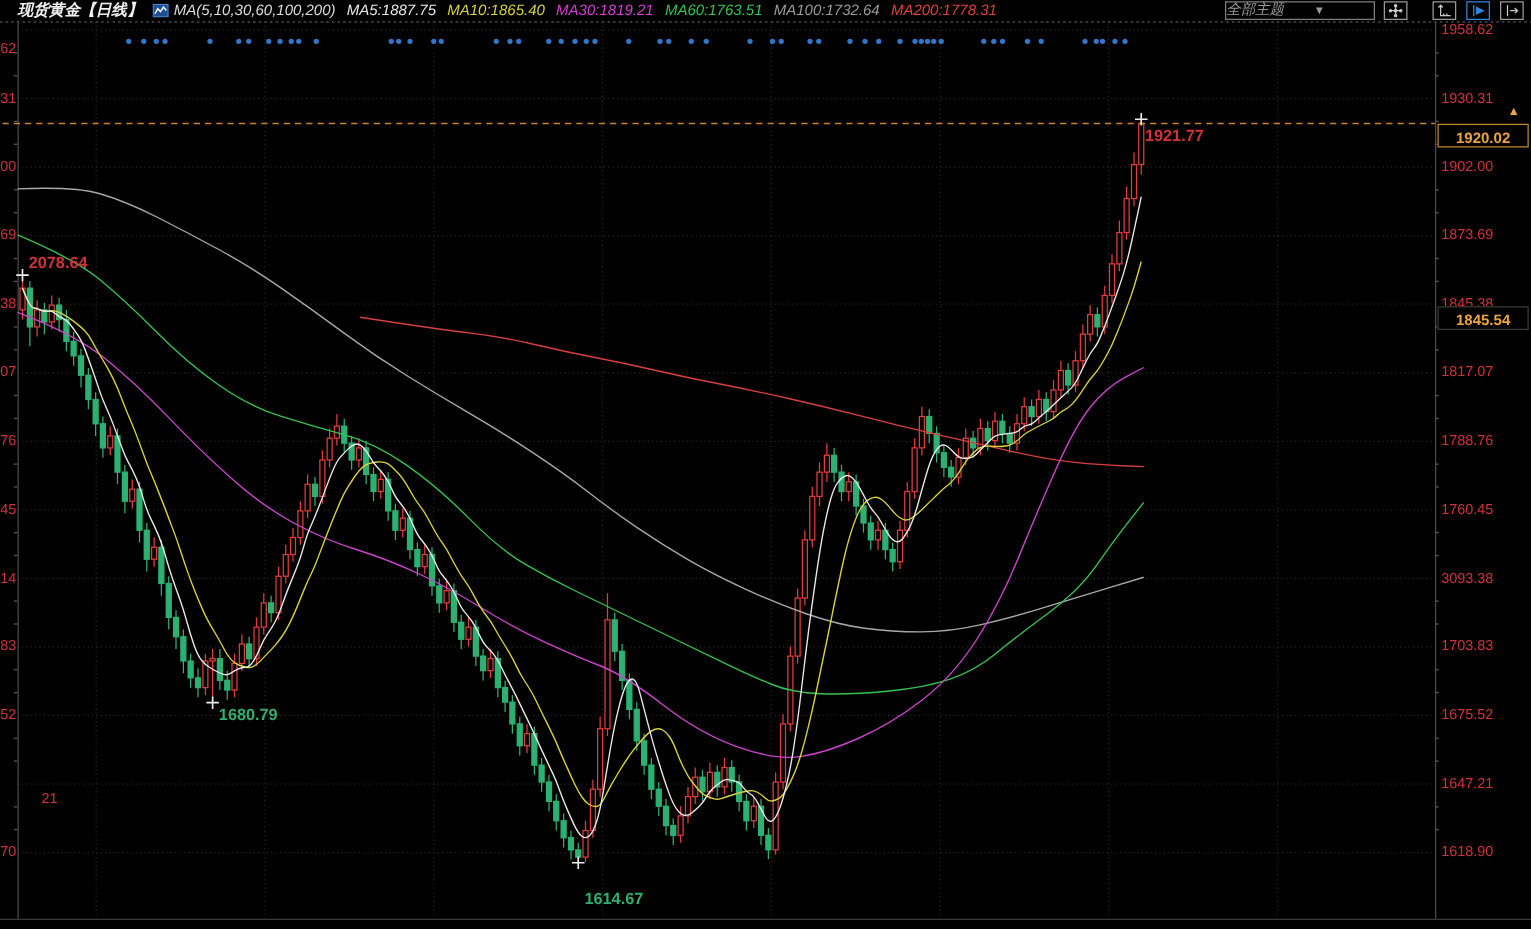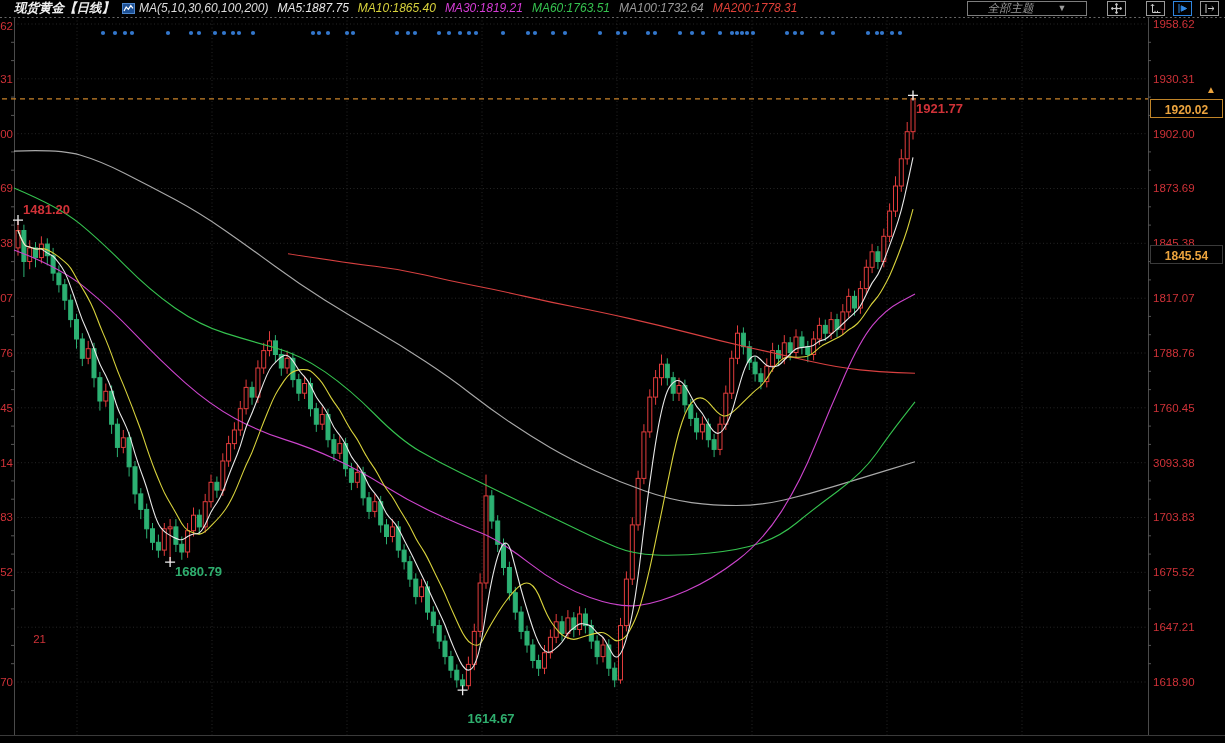--- a/index.html
+++ b/index.html
@@ -7,21 +7,21 @@
        font-family:"Liberation Sans",sans-serif;}
   
   .topbar{position:absolute;top:0;left:0;width:1225px;height:17px;background:#000;
           display:flex;align-items:center;z-index:10;font-size:12px;line-height:17px;white-space:nowrap;font-style:italic;}
   .title{color:#efefef;font-weight:700;font-size:12.5px;margin-left:14px;}
   .hicon{display:inline-flex;margin-left:8px;}
   .magroup{color:#dcdcdc;margin-left:4px;}
   .maval{margin-left:9px;}
   .spacer{flex:1;}
   .dropdown{width:118px;height:13px;border:1px solid #7d7d7d;color:#9a9a9a;display:flex;
-            align-items:center;justify-content:center;gap:24px;font-size:11.5px;line-height:13px;margin-right:20px;}
+            align-items:center;gap:24px;font-size:11.5px;line-height:13px;margin-right:7px;}
   .dropdown .arr{font-size:9px;}
   .tools{display:flex;align-items:center;margin-right:6px;}
   .tool{width:17px;height:13px;border:1px solid #9a9a9a;display:inline-flex;align-items:center;
         justify-content:center;color:#c8c8c8;margin-left:8px;background:#000;}
   .tool.first{margin-left:0;margin-right:12px;}
   .tool.active{border-color:#2f86e0;color:#2f86e0;}
   
   #chart{position:absolute;left:0;top:0;width:1225px;height:743px;z-index:1;}
   #axes{position:absolute;left:0;top:0;width:1225px;height:743px;z-index:2;pointer-events:none;}
   .ylab{position:absolute;font-size:11.5px;color:#d03238;line-height:14px;height:14px;}
@@ -549,21 +549,21 @@
       <div class="ylab right" style="top: 181.499px;">1873.69</div>
       <div class="ylab right" style="top: 236.332px;">1845.38</div>
       <div class="ylab right" style="top: 291.165px;">1817.07</div>
       <div class="ylab right" style="top: 345.998px;">1788.76</div>
       <div class="ylab right" style="top: 400.831px;">1760.45</div>
       <div class="ylab right" style="top: 455.664px;">3093.38</div>
       <div class="ylab right" style="top: 510.497px;">1703.83</div>
       <div class="ylab right" style="top: 565.33px;">1675.52</div>
       <div class="ylab right" style="top: 620.163px;">1647.21</div>
       <div class="ylab right" style="top: 674.996px;">1618.90</div>
-      <div class="ylab left" style="top: 19px;">62</div>
+      <div class="ylab left" style="top: 32px;">62</div>
       <div class="ylab left" style="top: 71.833px;">31</div>
       <div class="ylab left" style="top: 126.666px;">00</div>
       <div class="ylab left" style="top: 181.499px;">69</div>
       <div class="ylab left" style="top: 236.332px;">38</div>
       <div class="ylab left" style="top: 291.165px;">07</div>
       <div class="ylab left" style="top: 345.998px;">76</div>
       <div class="ylab left" style="top: 400.831px;">45</div>
       <div class="ylab left" style="top: 455.664px;">14</div>
       <div class="ylab left" style="top: 510.497px;">83</div>
       <div class="ylab left" style="top: 565.33px;">52</div>
@@ -572,18 +572,18 @@
     </div>
 
   <div class="pricebox current">
     <span>1920.02</span>
   </div>
   <span class="uparrow">▲</span>
   <div class="pricebox alert">
     <span>1845.54</span>
   </div>
 
-  <span class="ann" style="left: 23px; top: 203.1px; color: rgb(208, 50, 56);">1481.20</span>
+  <span class="ann" style="left: 23px; top: 203.1px; color: rgb(208, 50, 56);">2078.64</span>
   <span class="ann" style="left: 175.1px; top: 565.1px; color: rgb(47, 174, 110);">1680.79</span>
   <span class="ann" style="left: 467.6px; top: 712px; color: rgb(47, 174, 110);">1614.67</span>
   <span class="ann" style="left: 916px; top: 80.4px; color: rgb(208, 50, 56); margin-top: 22px;">1921.77</span>
 
 </div>
 
 </body></html>

